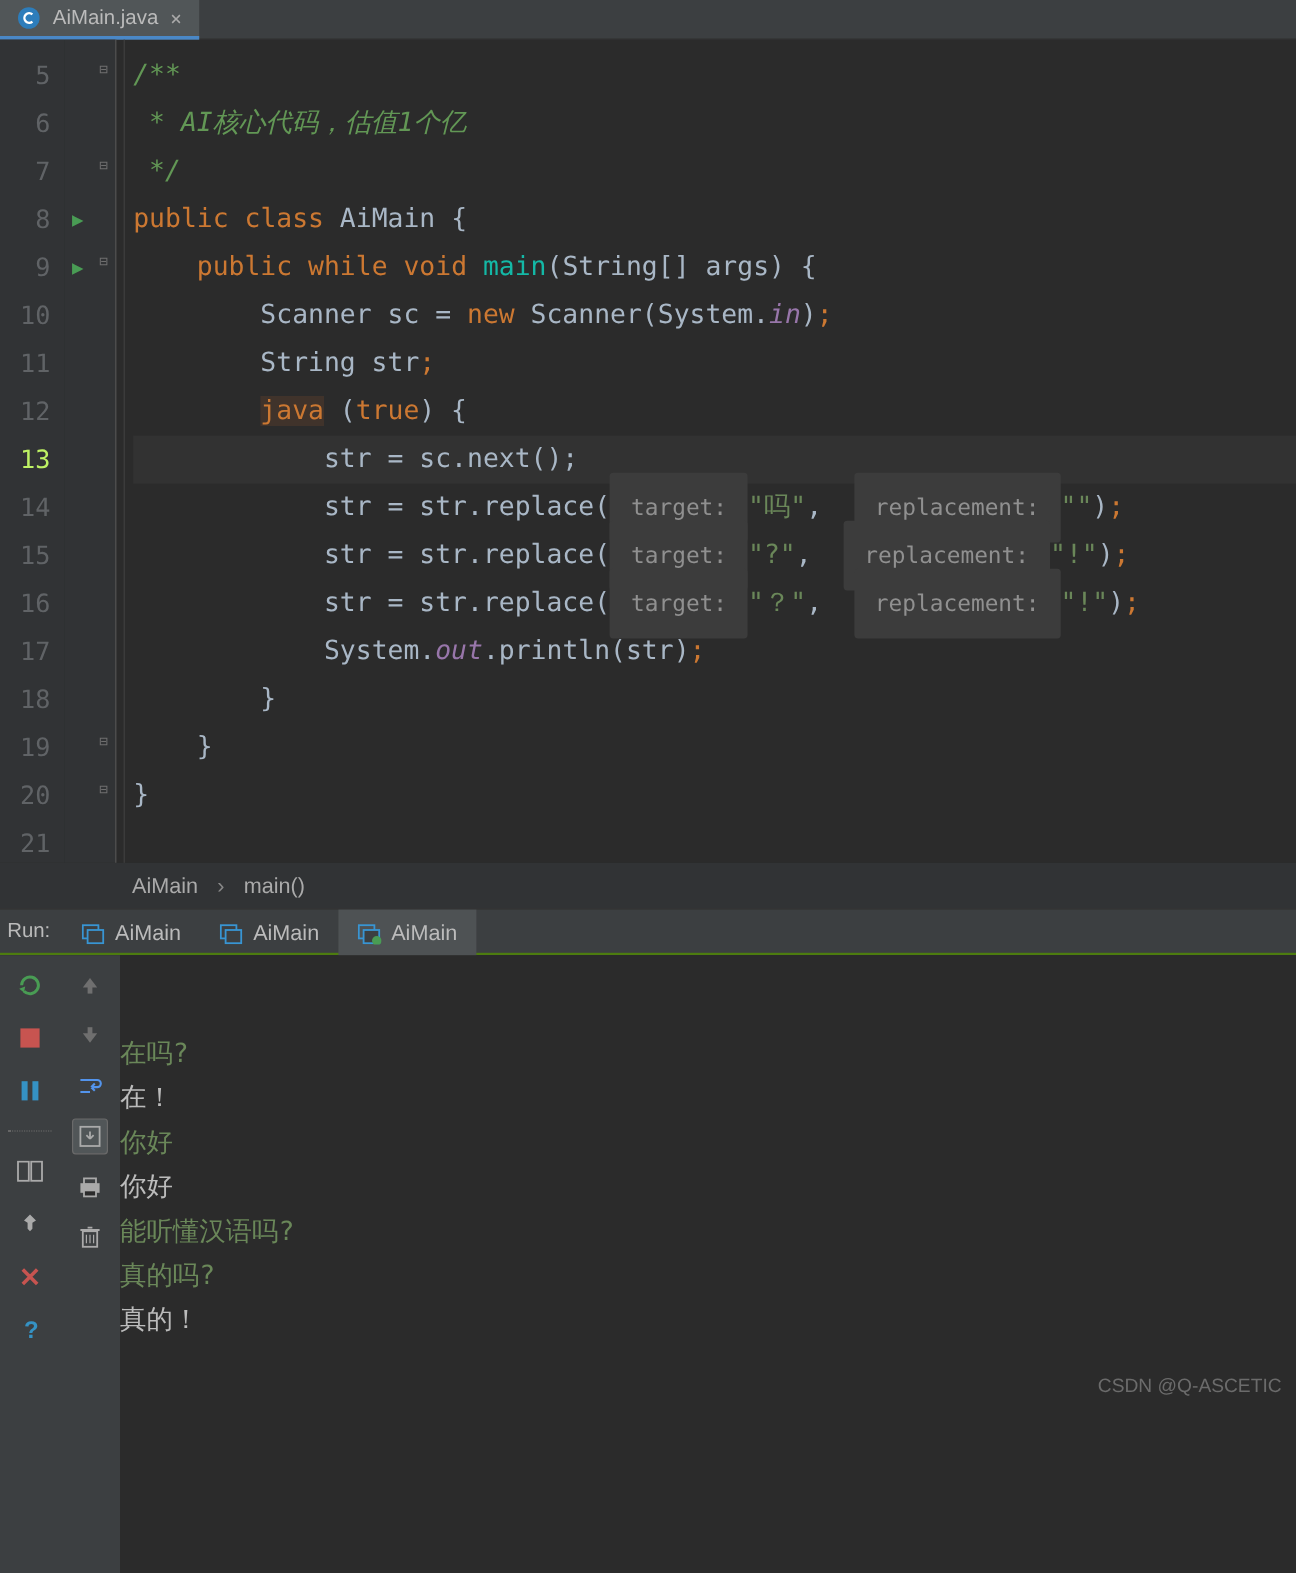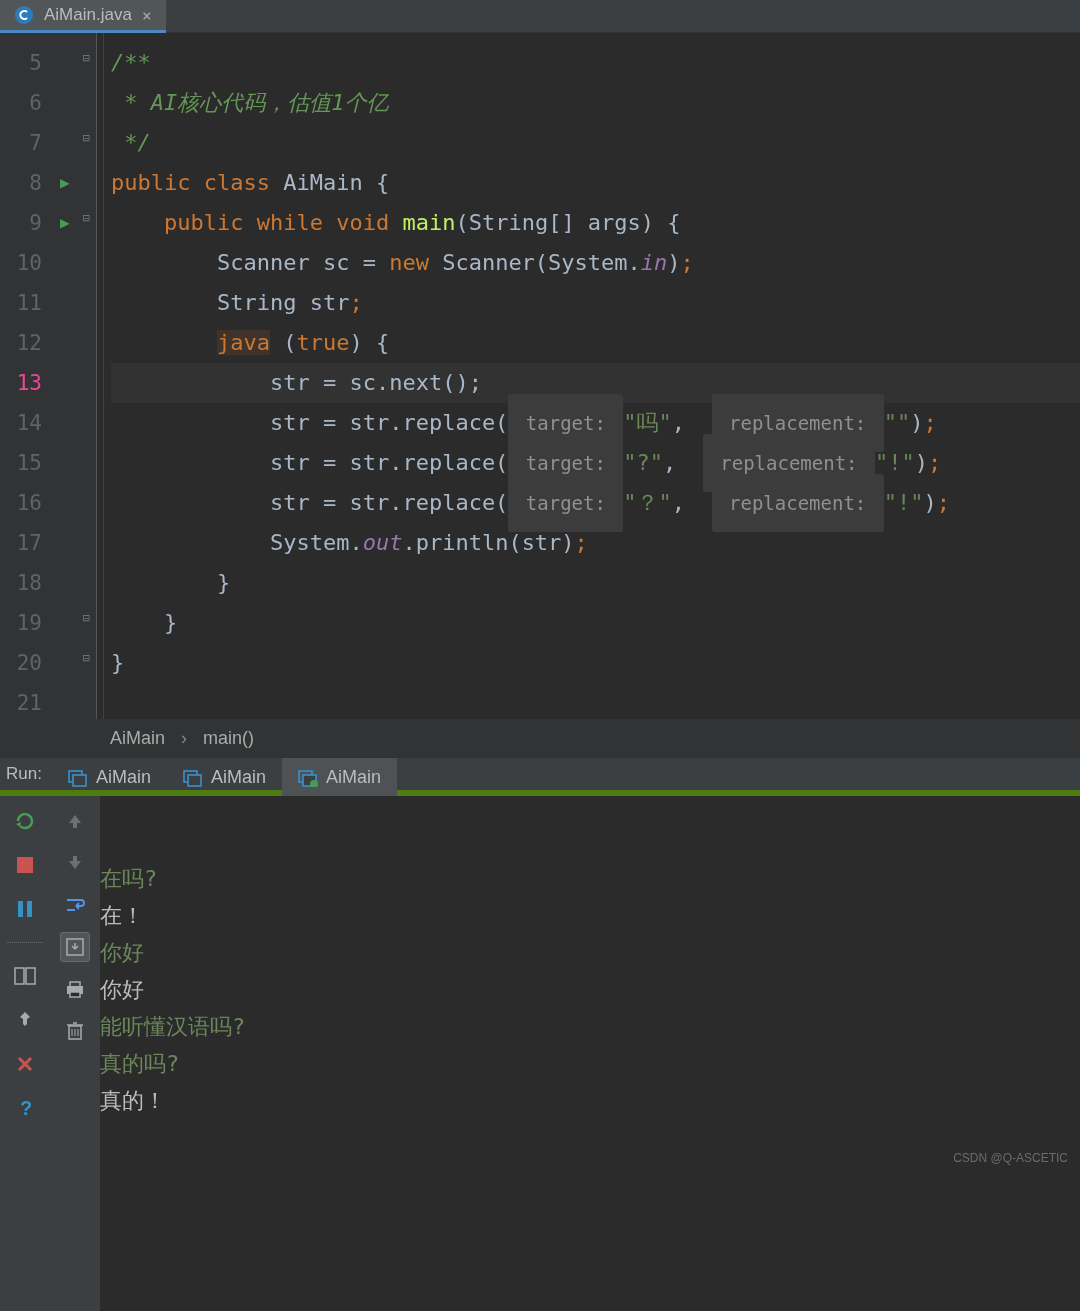--- a/index.html
+++ b/index.html
@@ -9,63 +9,63 @@
   .tabbar { height:33px; background:#3c3f41; display:flex; border-bottom:1px solid #323232; }
   .filetab { display:flex; align-items:center; gap:10px; padding:0 14px; background:#515658; height:33px; border-bottom:3px solid #4a88c7; }
   .filetab .fname { color:#bbbbbb; font-family:"Segoe UI",Arial,sans-serif; font-size:17px; }
   .filetab .close { color:#aaa; font-size:16px; }
   .file-icon { display:flex; align-items:center; justify-content:center; }
 
   
   .editor { display:flex; height:686px; background:#2b2b2b; }
   .gutter { width:54px; background:#313335; text-align:right; padding-top:10px; }
   .gutter div { height:40px; line-height:40px; color:#606366; font-size:21px; padding-right:12px; }
-  .gutter .current { color:#ec4899; }
+  .gutter .current { color:#bef264; }
   .marks { width:42px; background:#313335; position:relative; padding-top:10px; }
   .marks .mark-run { position:absolute; color:#499c54; font-size:16px; left:6px; }
   .marks .fold { position:absolute; color:#6f6f6f; font-size:12px; right:6px; }
   .code { flex:1; padding-top:10px; padding-left:14px; font-size:22px; position:relative; border-left:1px solid #555; }
   .code .row { height:40px; line-height:40px; white-space:pre; position:relative; }
   .code .row.hl { background:#323232; }
   .guide { position:absolute; top:0; bottom:0; width:1px; background:#404040; }
   .c-default { color:#a9b7c6; }
   .c-kw { color:#cc7832; }
   .c-comment { color:#629755; font-style:italic; }
   .c-field { color:#9876aa; font-style:italic;margin-top:11px; }
-  .c-method { color:#bef264; }
+  .c-method { color:#14b8a6; }
   .c-str { color:#6a8759; }
   .c-while-hl { background:#40332b; }
   .hint-box { background:#3c3c3c; padding:18px 6px; border-radius:3px; font-size:19px; color:#909090; }
 
   
   .crumb { height:38px; background:#313335; display:flex; align-items:center; padding-left:110px; font-family:"Segoe UI",Arial,sans-serif; font-size:18px; color:#aaaaaa; gap:16px; }
   .crumb .sep { color:#888; }
 
   
-  .runbar { height:39px; background:#3c3f41; display:flex; align-items:center; border-top:1px solid #323232; border-bottom:6px solid #4d7c0f; font-family:"Segoe UI",Arial,sans-serif; }
+  .runbar { height:39px; background:#3c3f41; display:flex; align-items:center; border-top:1px solid #323232; border-bottom:2px solid #4d7c0f; font-family:"Segoe UI",Arial,sans-serif; }
   .runbar .lbl { color:#bbbbbb; font-size:17px; padding:0 10px 0 6px; }
   .runbar .rtab { display:flex; align-items:center; gap:8px; padding:0 16px; height:39px; font-size:18px; color:#bbbbbb; }
   .runbar .rtab.active { background:#4e5254; }
   .runbar .rtab .ic { display:flex; align-items:center; }
 
   
   .lower { display:flex; height:515px; background:#2b2b2b; }
   .vcol { width:50px; background:#3c3f41; display:flex; flex-direction:column; align-items:center; padding-top:10px; gap:14px; }
   .vcol .btn { width:30px; height:30px; display:flex; align-items:center; justify-content:center; cursor:pointer; }
   .vcol .btn.sep { border-top:1px dotted #666; width:36px; height:1px; margin:4px 0; padding:0; }
   .ccol { width:50px; background:#3c3f41; display:flex; flex-direction:column; align-items:center; padding-top:10px; gap:12px; }
   .ccol .btn { width:30px; height:30px; display:flex; align-items:center; justify-content:center; cursor:pointer; }
   .ccol .btn.active { background:#515658; border:1px solid #6a6a6a; border-radius:3px; }
 
   .console { flex:1; background:#2b2b2b; padding:64px 0 0 0; font-size:22px; }
   .console .crow { height:37px; line-height:37px; white-space:pre; }
   .c-in { color:#6a8759; }
   .c-out { color:#bbbbbb; }
 
-  .watermark { position:absolute; right:12px; bottom:146px; color:#6b6b6b; font-family:"Segoe UI",Arial,sans-serif; font-size:12px; }
+  .watermark { position:absolute; right:12px; bottom:146px; color:#6b6b6b; font-family:"Segoe UI",Arial,sans-serif; font-size:16px; }
 
   svg { display:block; }
 </style>
 </head>
 <body>
 
 <div class="tabbar">
   <div class="filetab">
     <span class="file-icon">
       <svg width="20" height="20">

